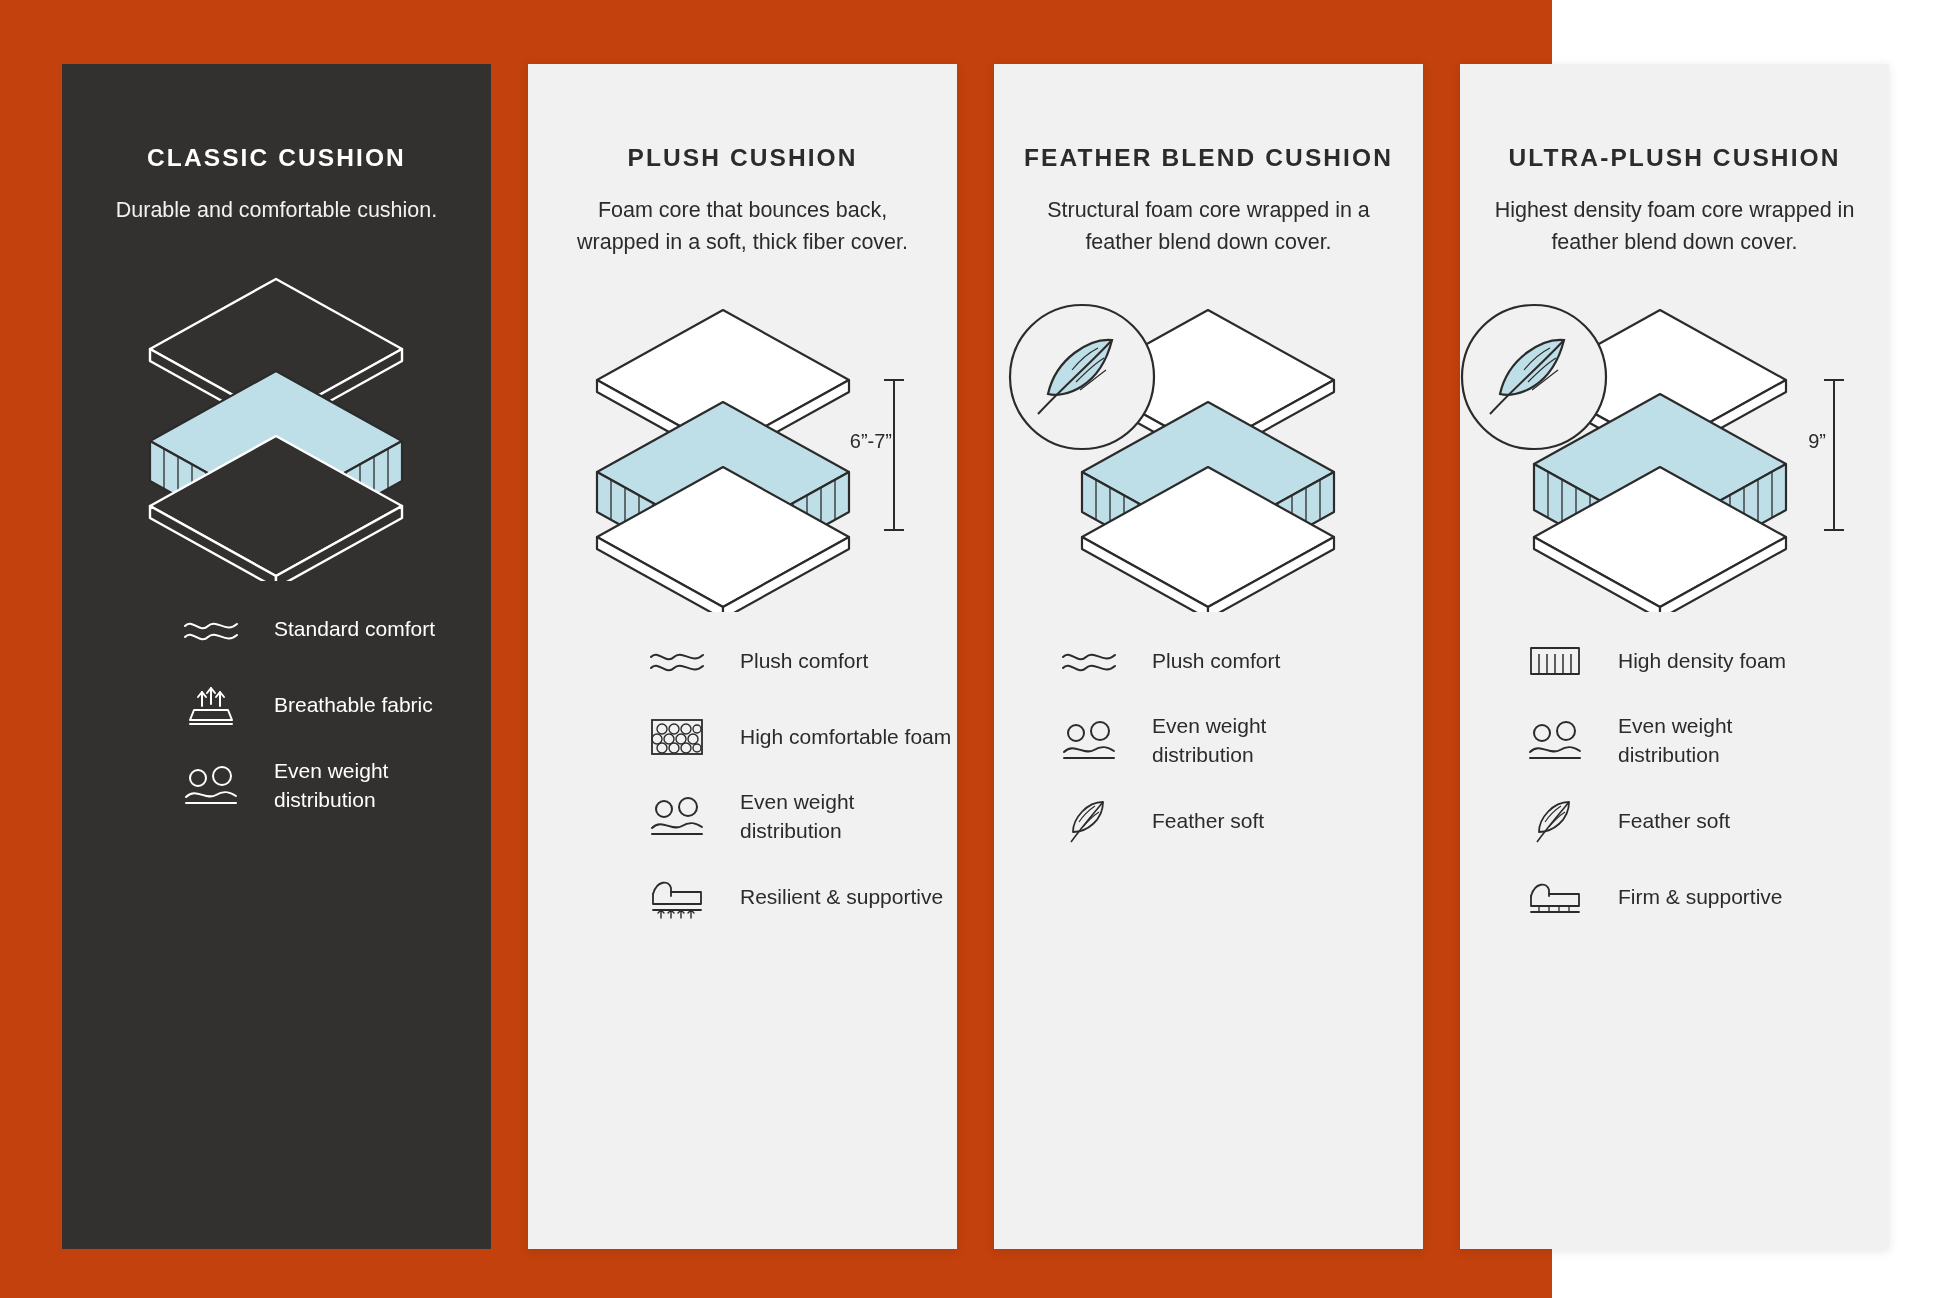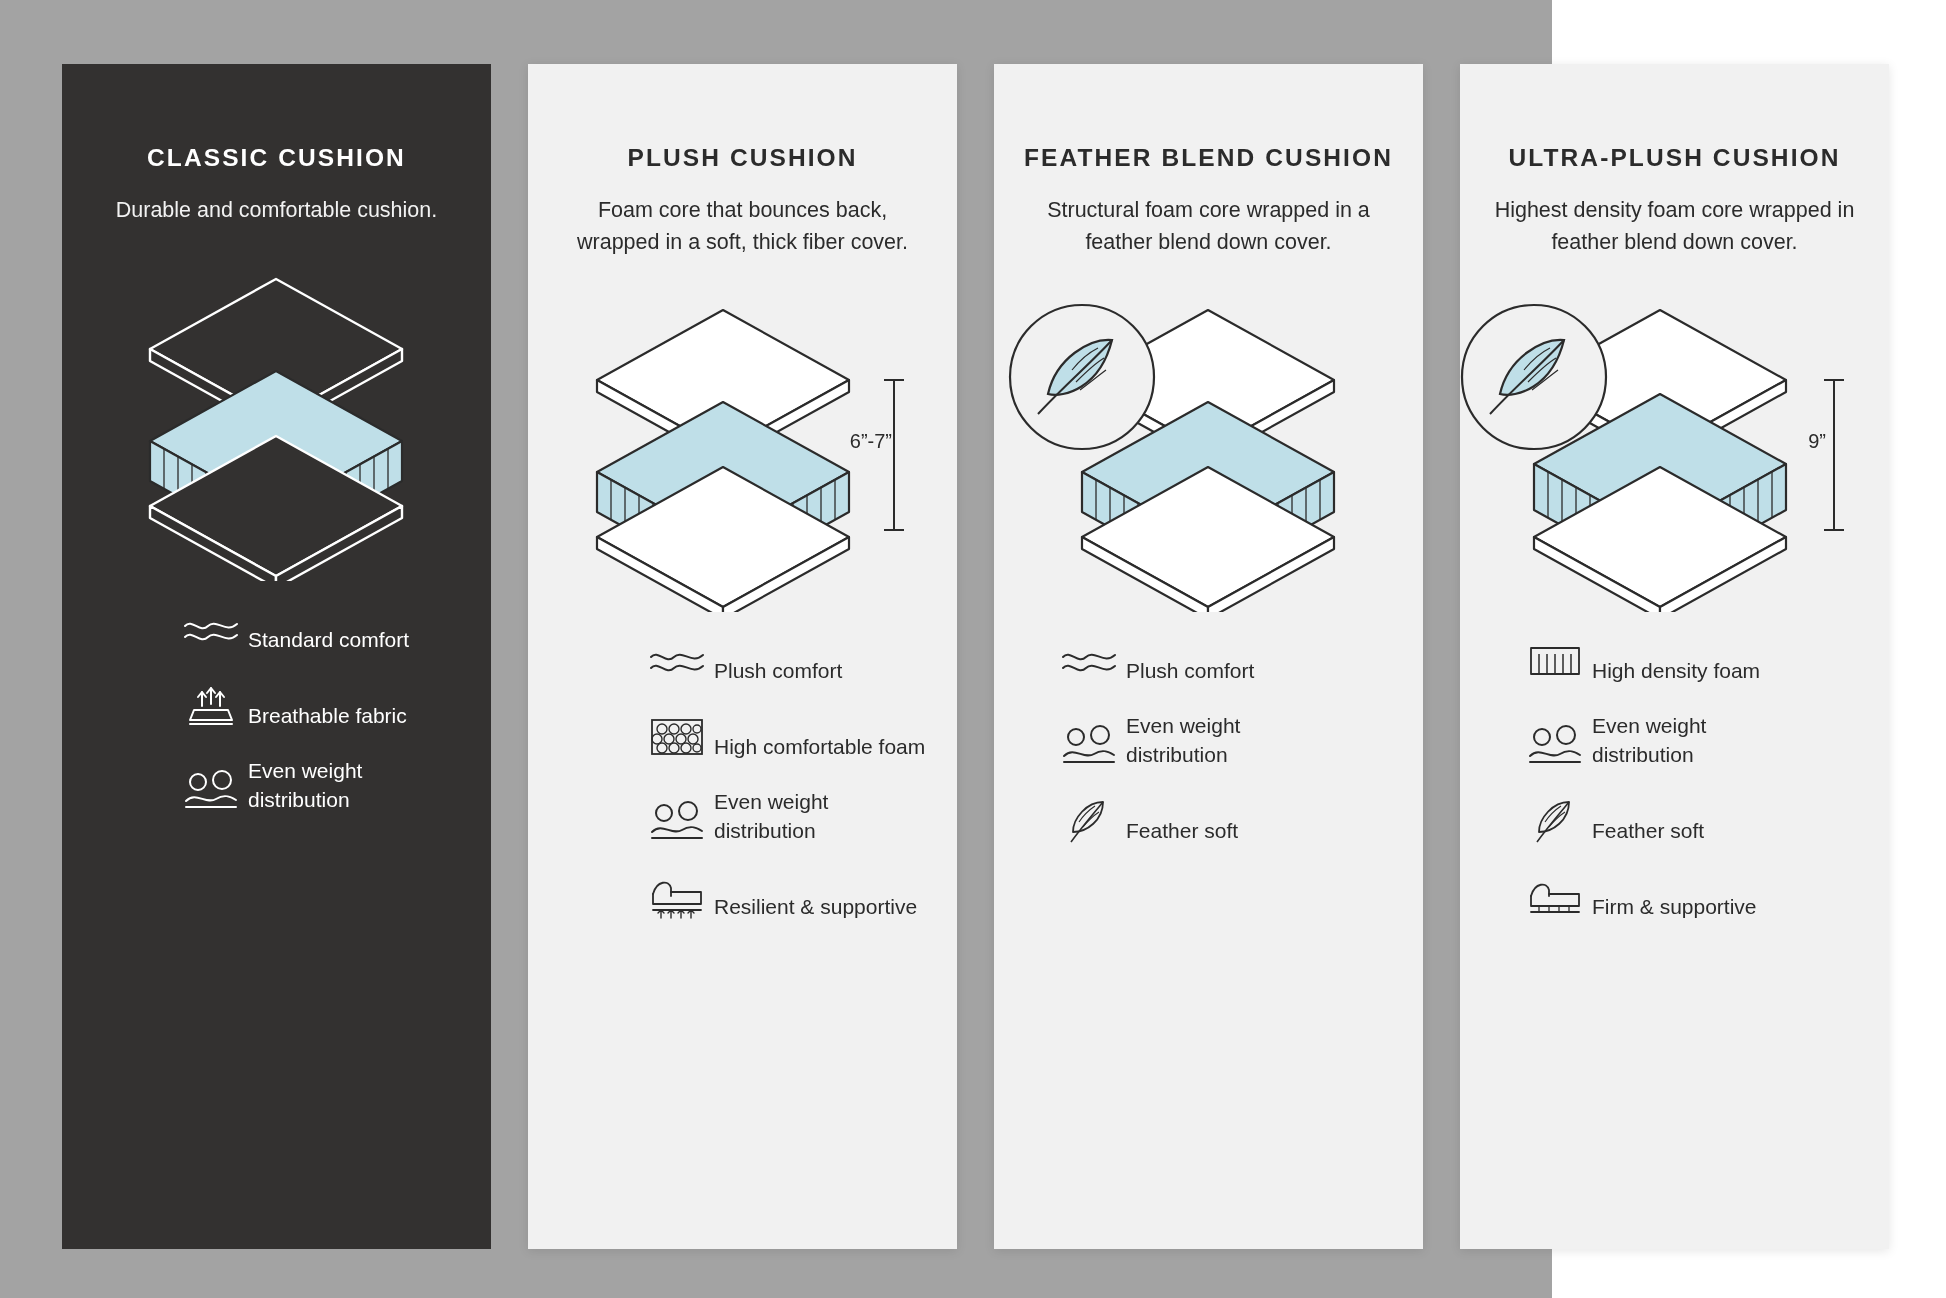--- a/index.html
+++ b/index.html
@@ -10,21 +10,21 @@
   body {
     width: 1946px;
     height: 1298px;
     font-family: "Liberation Sans", sans-serif;
     overflow: hidden;
   }
   .board {
     position: relative;
     width: 1552px;
     height: 1298px;
-    background: #a3a3a3;
+    background: #c2410c;
   }
   .cards {
     position: absolute;
     left: 62px;
     top: 64px;
     width: 1830px;
     height: 1185px;
     display: flex;
     gap: 37px;
   }
@@ -79,22 +79,22 @@
     padding: 0 0 0 118px;
     margin-top: 24px;
     display: flex;
     flex-direction: column;
     gap: 26px;
   }
   .card:nth-child(3) .features,
   .card:nth-child(4) .features { padding-left: 64px; }
   .feature {
     display: flex;
-    align-items: flex-end;
-    gap: 6px;
+    align-items: center;
+    gap: 32px;
   }
   .feature .ficon {
     width: 62px;
     min-width: 62px;
     height: 50px;
     display: flex;
     align-items: center;
     justify-content: center;
   }
   .feature .flabel {

